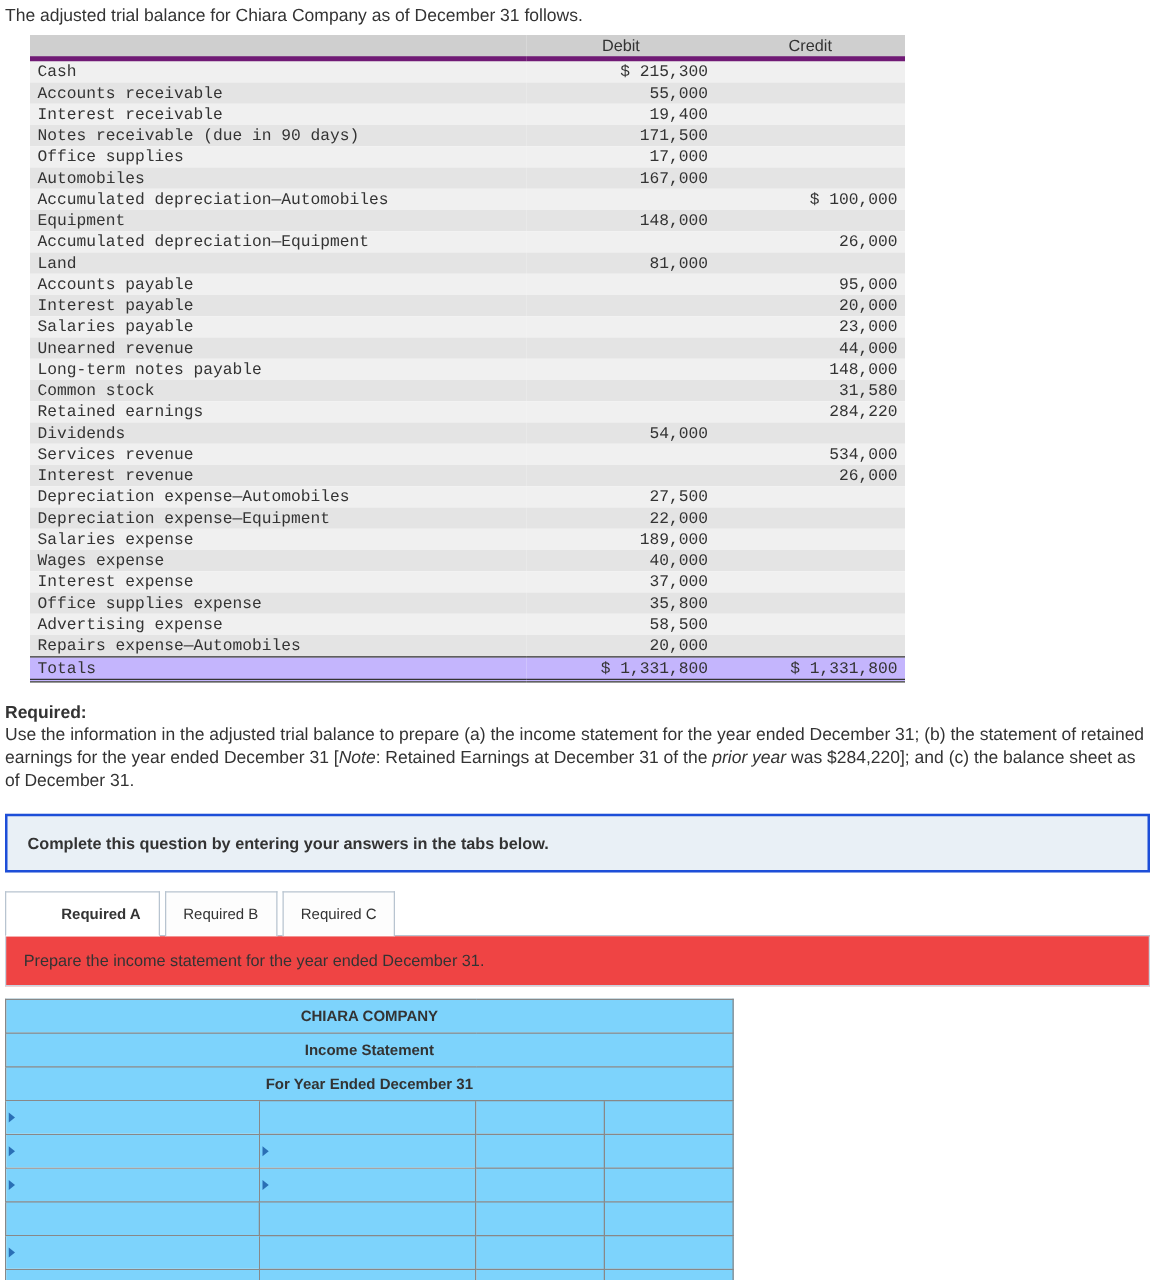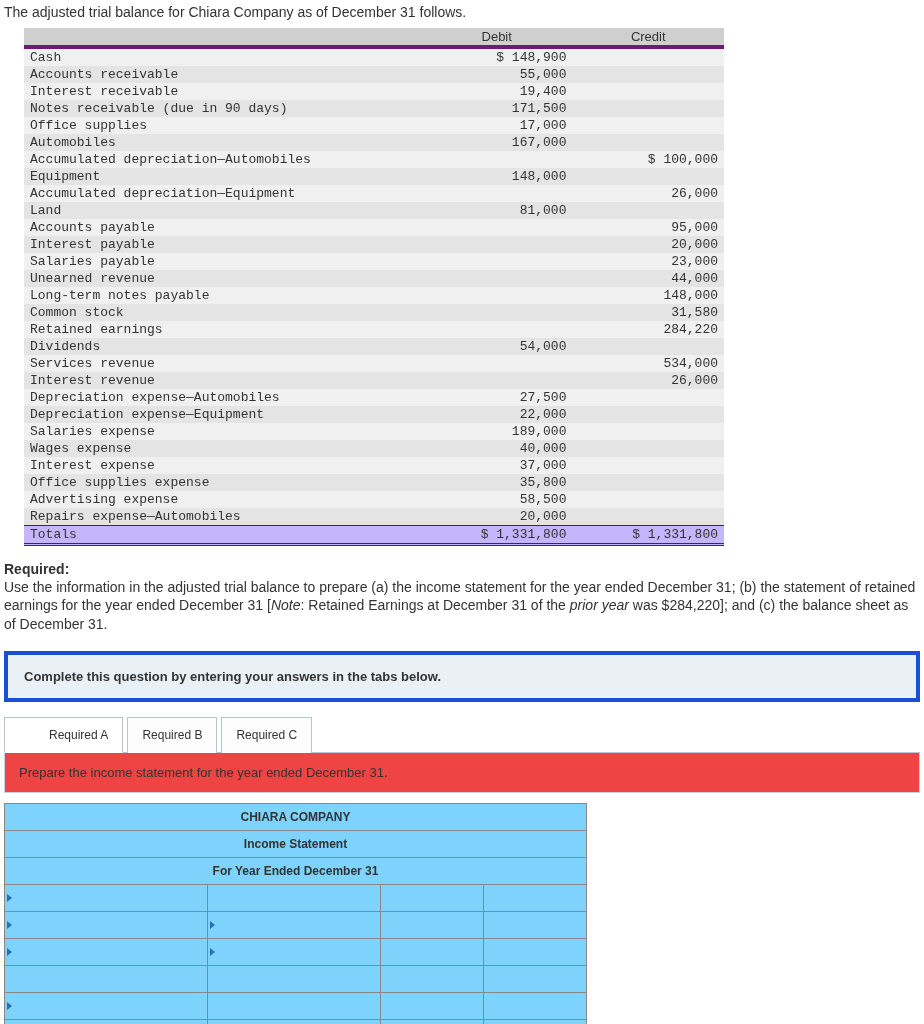--- a/index.html
+++ b/index.html
@@ -44,21 +44,21 @@
   }
   .required-block {
     margin-top: 14px;
     font-size: 14px;
     line-height: 1.3;
   }
   .required-block b { font-weight: bold; }
   .required-block i { font-style: italic; }
   .instruction-bar {
     background: #e9f0f6;
-    border: 4px solid #1d4ed8;
+    border: 2px solid #1d4ed8;
     padding: 14px 16px;
     margin-top: 18px;
     font-weight: bold;
     font-size: 13px;
   }
   .tabs {
     margin-top: 14px;
     border-bottom: 1px solid #b8c4d0;
     display: flex;
   }
@@ -69,21 +69,21 @@
     padding: 10px 14px;
     font-size: 12px;
     margin-right: 4px;
     position: relative;
     top: 1px;
     cursor: pointer;
   }
   .tab.active {
     background: #fff;
     border-bottom: 1px solid #fff;
-    font-weight: normal;
+    font-weight: bold;
     padding-left: 44px;
   }
   .tab-content {
     background: #ef4444;
     border: 1px solid #c7d4e0;
     border-top: none;
     padding: 12px 14px;
     font-size: 13px;
   }
   .worksheet {
@@ -130,21 +130,21 @@
   <tbody>
       <tr class="tb-header">
     <td class="col-account"></td>
     <td class="col-amount">Debit</td>
     <td class="col-amount">Credit</td>
   </tr>
   </tbody>
     <tbody id="tb-body">
       <tr class="tb-row-even">
         <td class="col-account">Cash</td>
-        <td class="col-amount">$ 148,900</td>
+        <td class="col-amount">$ 215,300</td>
         <td class="col-amount"></td>
       </tr>
       <tr class="tb-row-odd">
         <td class="col-account">Accounts receivable</td>
         <td class="col-amount">55,000</td>
         <td class="col-amount"></td>
       </tr>
       <tr class="tb-row-even">
         <td class="col-account">Interest receivable</td>
         <td class="col-amount">19,400</td>

